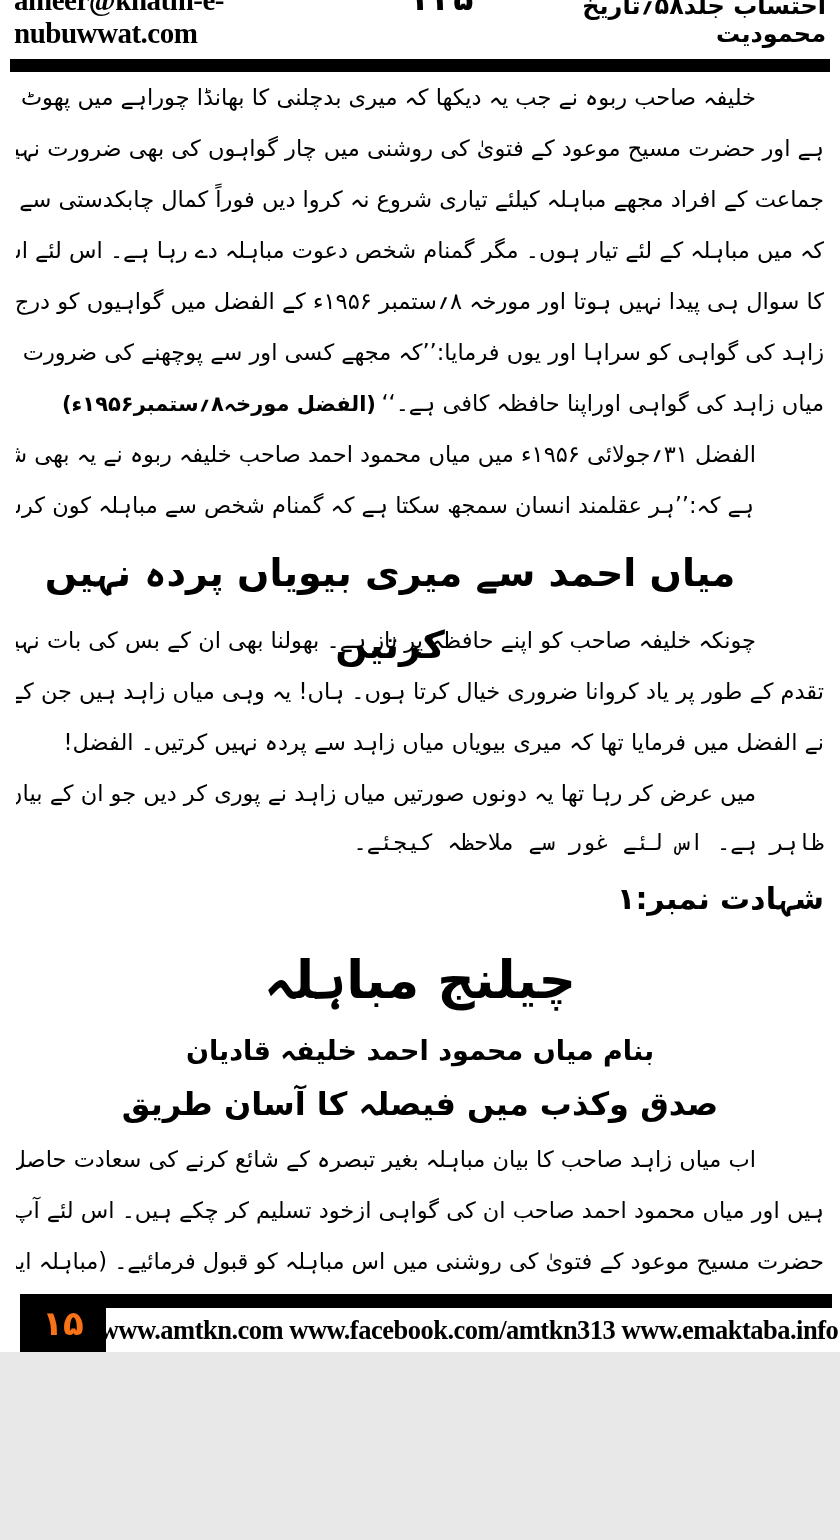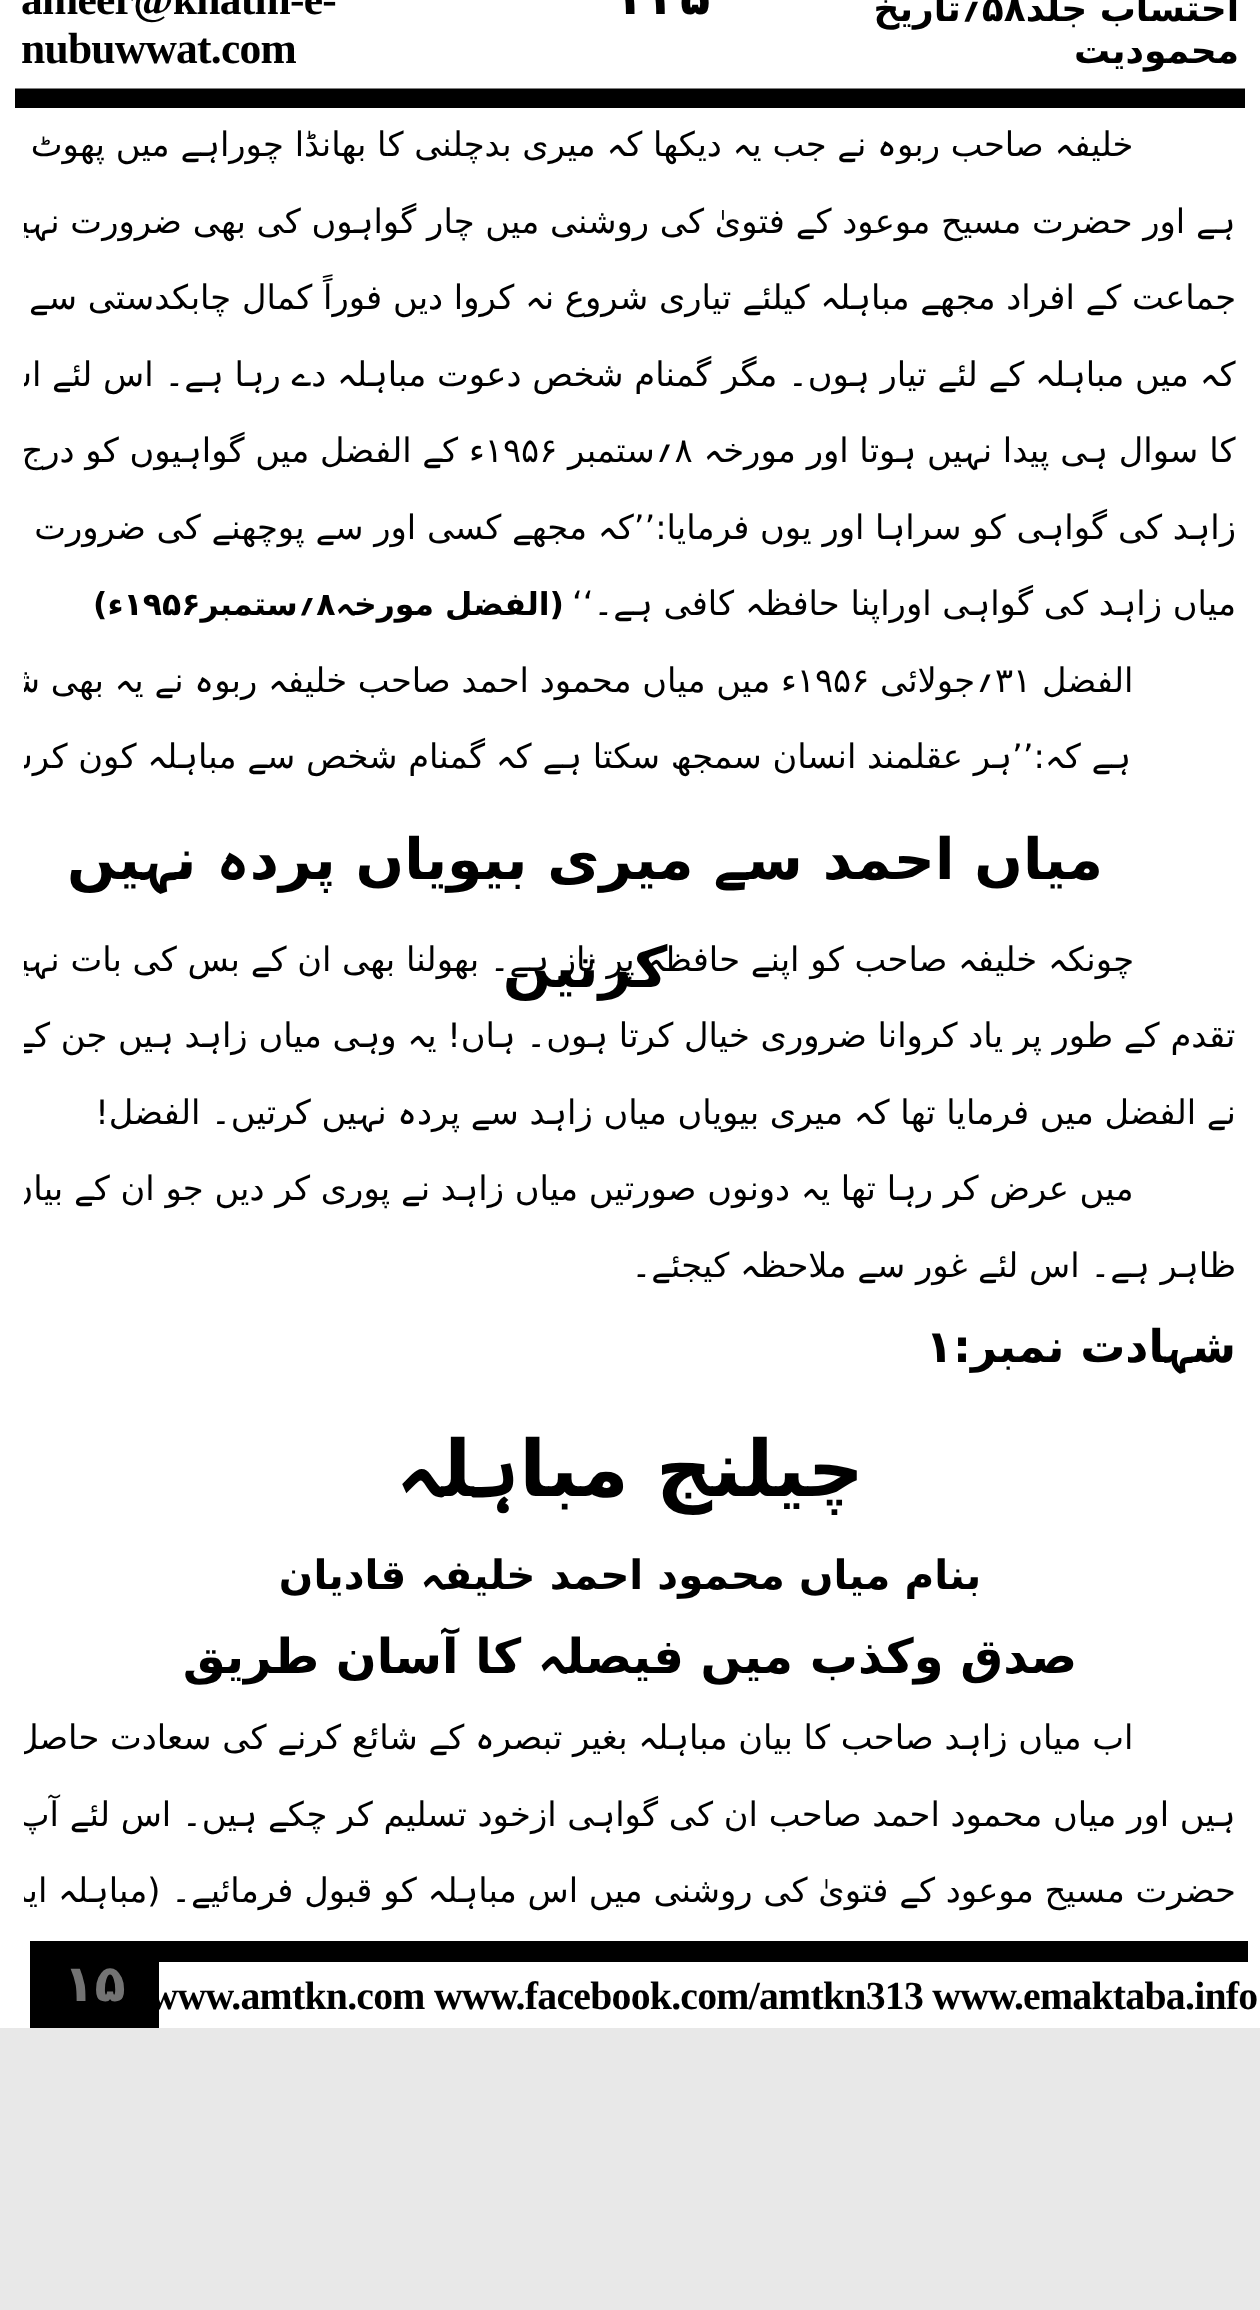--- a/index.html
+++ b/index.html
@@ -60,21 +60,21 @@
     height:50px;line-height:50px;text-align:left;
   }
   .h2{
     text-align:center;padding-right:60px;
     font-size:38px;font-weight:bold;line-height:72px;height:78px;
     margin-top:6px;
   }
   .closing-line{
     height:51px;line-height:51px;font-size:22.5px;
     text-align:center;padding-left:95px;
-    text-align-last:right;direction:rtl;
+    text-align-last:right;direction:rtl;font-family:Liberation Mono, monospace;
   }
   .arabic-quote{
     text-align:center;font-size:29px;font-weight:bold;
     height:56px;line-height:56px;margin-top:2px;
     font-family:"DejaVu Sans",sans-serif;
   }
   .shahadat{
     text-align:right;font-size:30px;font-weight:bold;
     height:58px;line-height:58px;
   }
@@ -89,21 +89,21 @@
   .h3{
     text-align:center;font-size:32px;font-weight:bold;
     height:60px;line-height:60px;
   }
   
   .footer{
     position:absolute;left:0;bottom:0;width:840px;height:58px;
   }
   .footer-box{
     position:absolute;left:20px;bottom:0;width:86px;height:58px;
-    background:#000;color:#737373;
+    background:#000;color:#f97316;
     display:flex;align-items:center;justify-content:center;
     font-size:34px;font-weight:bold;direction:rtl;
   }
   .footer-bar{
     position:absolute;left:106px;top:0;width:726px;height:14px;background:#000;
   }
   .footer-links{
     position:absolute;left:106px;top:14px;width:726px;height:44px;
     display:flex;align-items:center;justify-content:center;
     font-family:"Liberation Serif","DejaVu Serif",serif;

